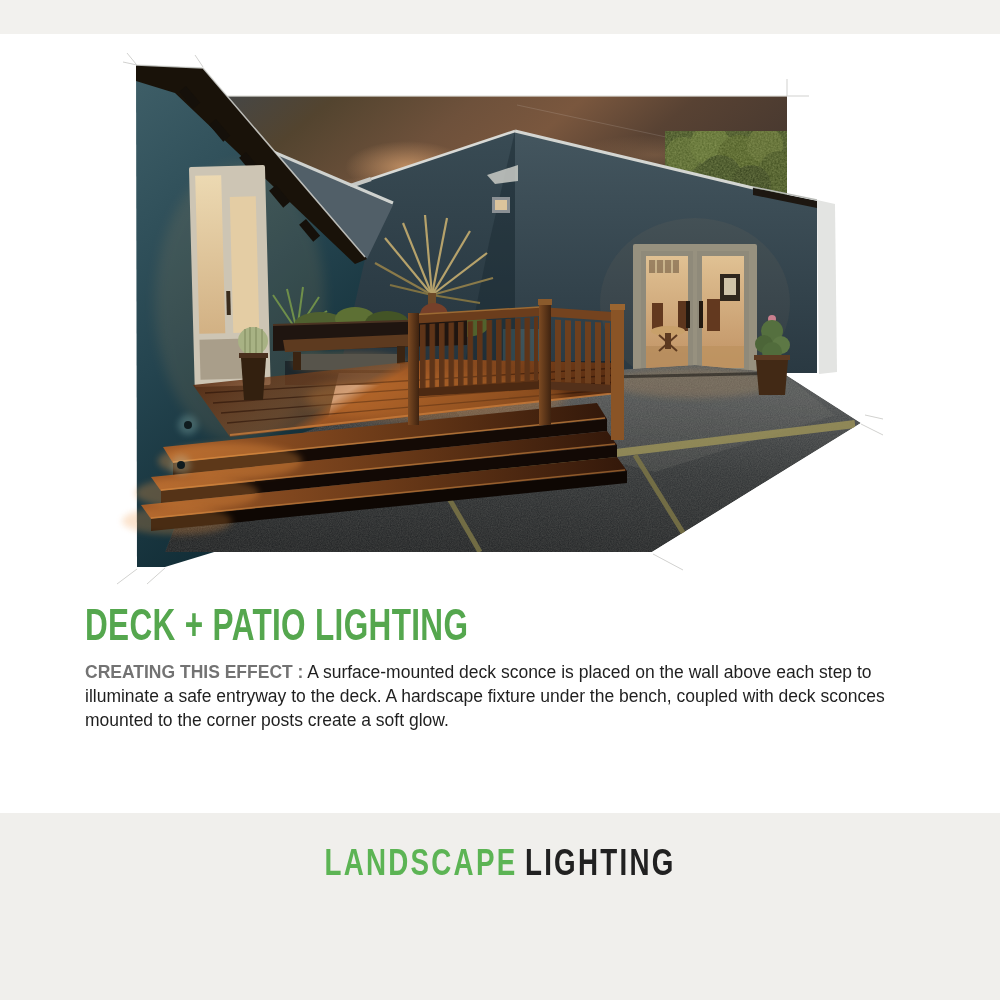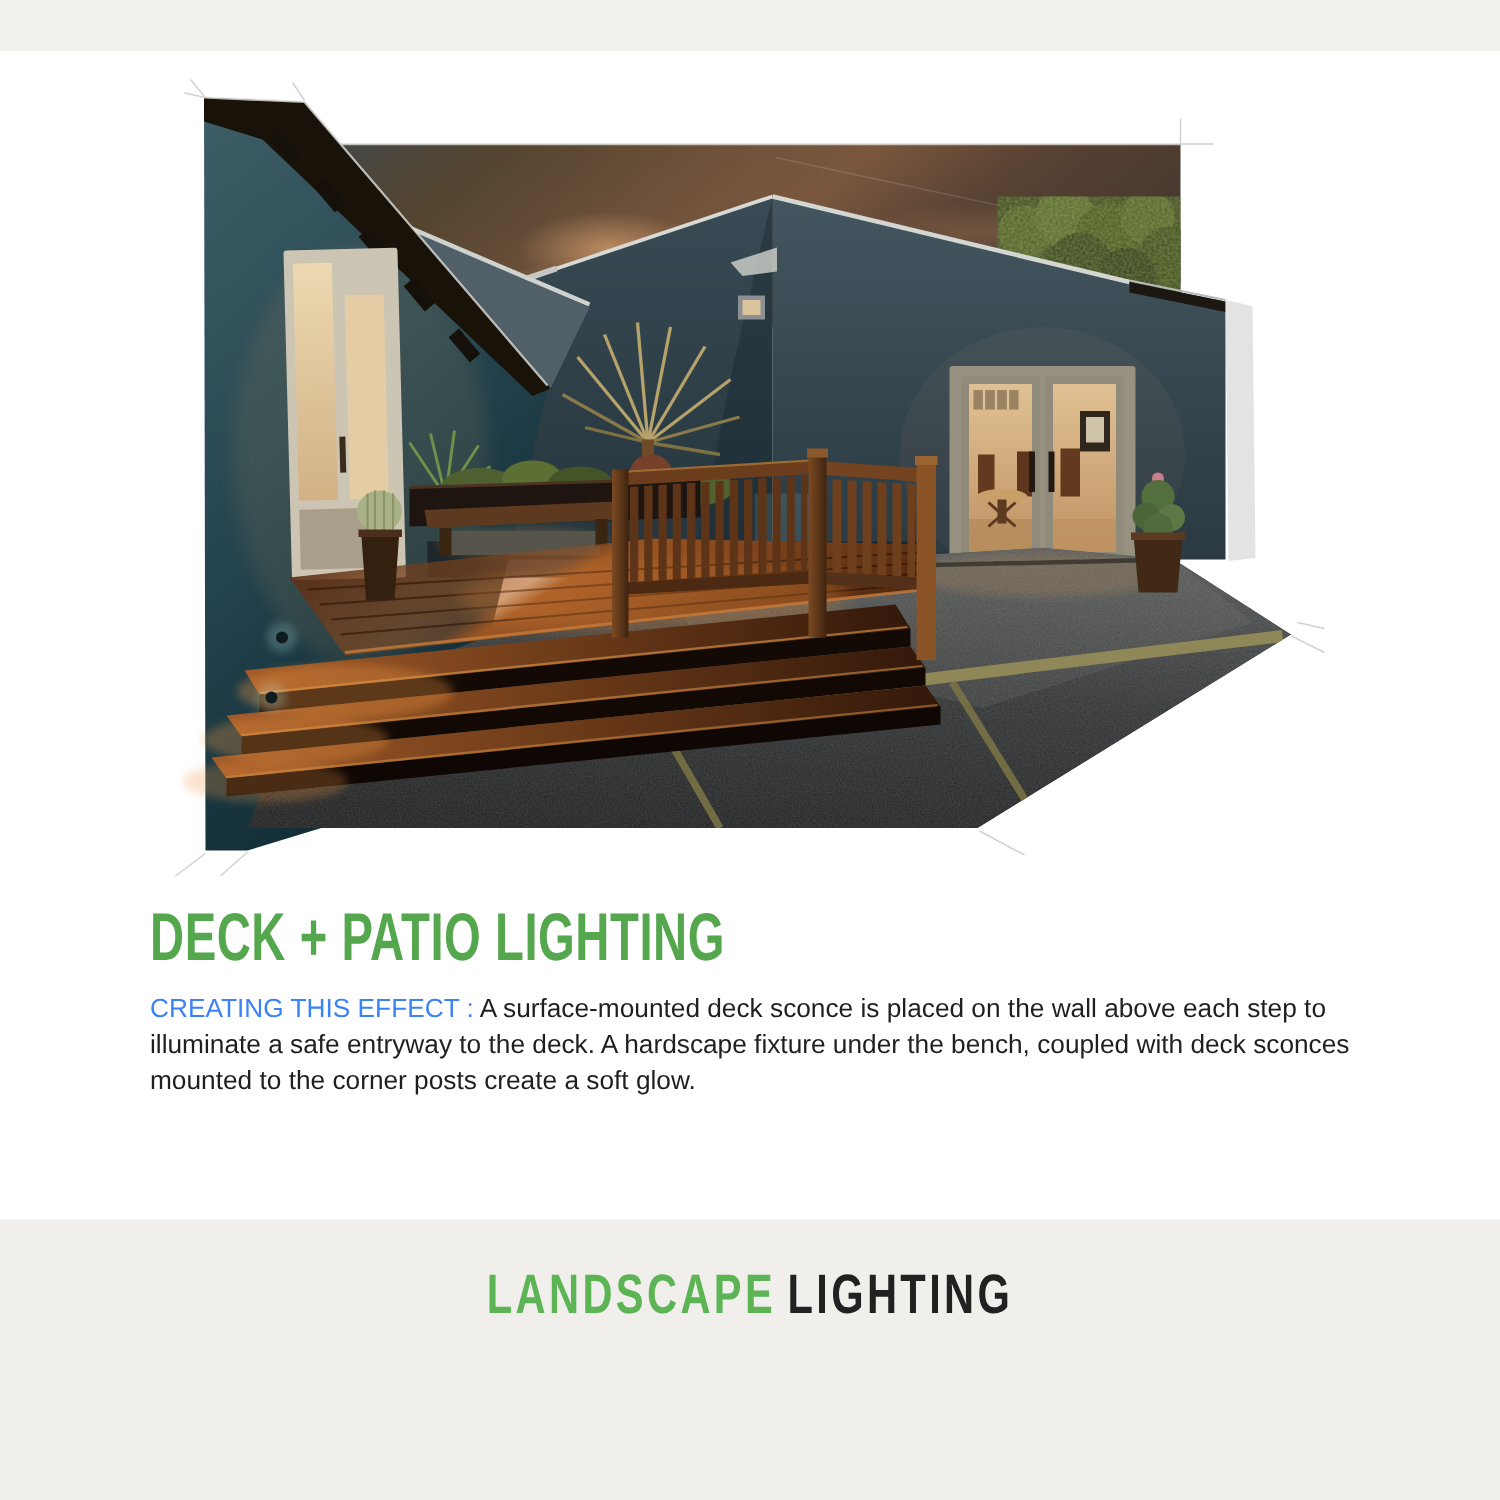--- a/index.html
+++ b/index.html
@@ -1,26 +1,26 @@
 <!DOCTYPE html>
 <html><head>
 <meta charset="utf-8">
 <style>
   html,body{margin:0;padding:0;}
   body{width:1000px;height:1000px;background:#ffffff;font-family:"Liberation Sans",sans-serif;position:relative;overflow:hidden;}
   .top-strip{position:absolute;left:0;top:0;width:1000px;height:34px;}
   .render-panel{position:absolute;left:135px;top:63px;width:745px;height:512px;overflow:visible;}
   .render-panel svg{overflow:visible;display:block;}
-  .content{position:absolute;left:100px;top:601px;width:848px;}
+  .content{position:absolute;left:85px;top:601px;width:848px;}
   .content h1{margin:0;font-size:45px;line-height:1.05;font-weight:700;letter-spacing:.5px;white-space:nowrap;
     transform:scaleX(.70);transform-origin:left top;}
   .content p{margin:0;font-size:17.5px;line-height:1.37;color:#1f1f1f;}
   .content p.p1{margin-top:14px;}
   .content p.p2{margin-top:13px;}
-  .content p b{font-weight:400;color:#3b82f6;}
+  .content p b{font-weight:700;color:#737373;}
   .footer{position:absolute;left:0;top:813px;width:1000px;height:187px;text-align:center;}
   .scale-center{display:inline-block;white-space:nowrap;transform-origin:center top;}
   .brand-line{margin-top:31px;font-size:37px;font-weight:700;letter-spacing:3px;line-height:1;}
   .brand-line .scale-center{transform:scaleX(.75);}
   .brand-dark{margin-left:10px;}
   .footer-title{margin-top:5px;font-size:78px;font-weight:700;letter-spacing:8px;line-height:1;}
   .footer-title .scale-center{transform:scaleX(.60);}
 </style>
 </head>
 <body style="background: rgb(255, 255, 255);">

